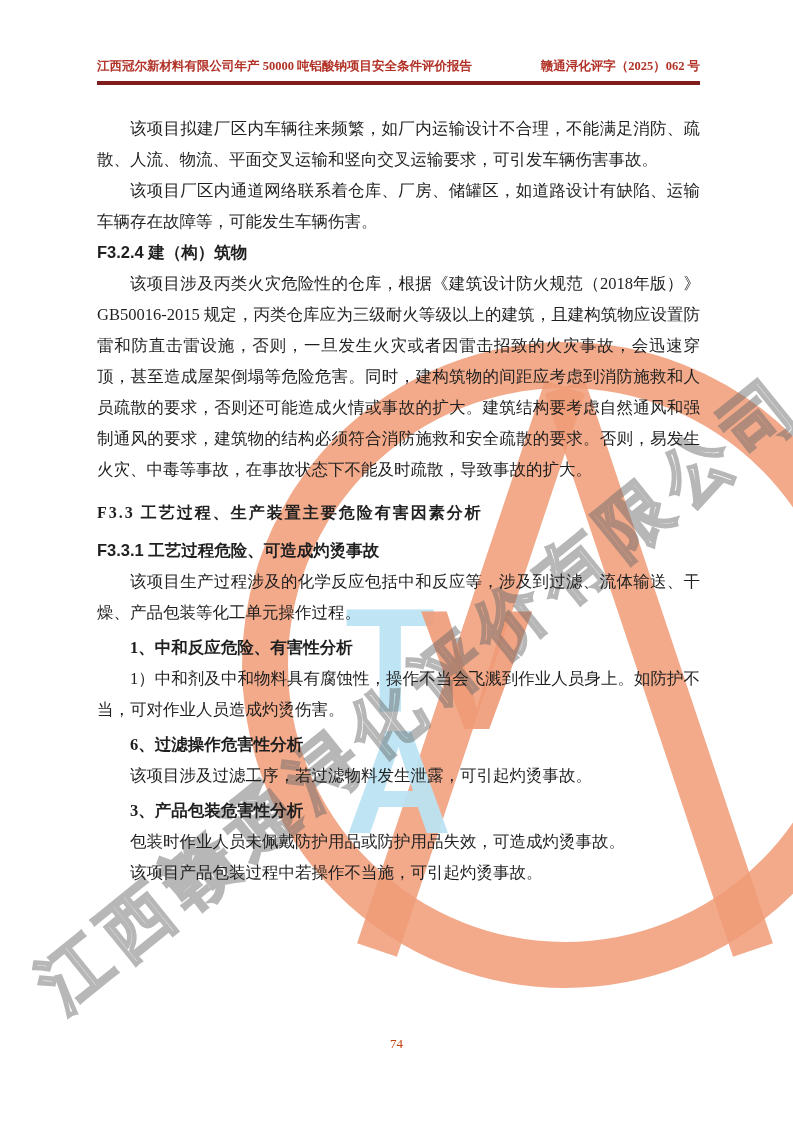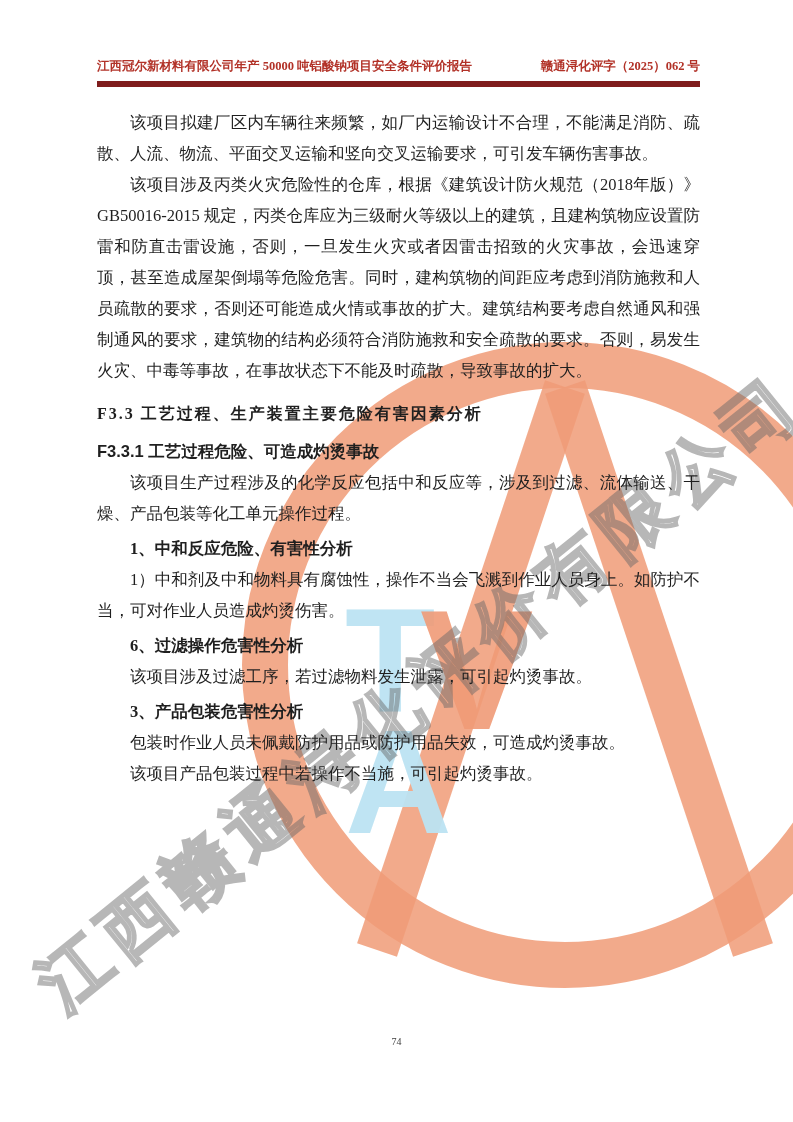--- a/index.html
+++ b/index.html
@@ -34,43 +34,43 @@
     font-family:"Liberation Serif","DejaVu Serif",serif;
     font-weight:700;font-size:70px;letter-spacing:10px;
     color:transparent;
     -webkit-text-stroke:2.5px rgba(105,105,105,0.48);
   }
   
   .inner{position:relative;z-index:1;padding:58px 93px 0 97px;}
   .hdr{
     display:flex;justify-content:space-between;align-items:flex-end;
     font-size:12.5px;font-weight:600;color:#b23228;
-    border-bottom:6px solid #7f1d1d;
+    border-bottom:4px solid #7f1d1d;
     padding-bottom:6px;
   }
-  .content{margin-top:20px;font-size:16.5px;line-height:31px;}
+  .content{margin-top:28px;font-size:16.5px;line-height:31px;}
   .para{
     margin:0;text-indent:2em;text-align:justify;
     word-break:break-all;
   }
   .bold-para{
     margin:4px 0 0 0;text-indent:2em;font-weight:700;
   }
   .h-sub{
     margin:0;font-family:"Liberation Sans","DejaVu Sans",sans-serif;
     font-weight:600;font-size:16.5px;
   }
   .h-major{
     margin:10px 0 4px 0;
     font-size:16px;font-weight:700;letter-spacing:2px;
     line-height:36px;
   }
   .footer{
     position:absolute;left:0;top:1036px;width:100%;
-    text-align:center;font-size:10px;color:#404040;z-index:1;
+    text-align:center;font-size:13px;color:#c2410c;z-index:1;
   }
 </style>
 </head>
 <body>
 
 <div class="page">
 
   <div class="watermark">
     <svg class="wm-logo" width="680" height="680" viewBox="0 0 680 680">
       <circle cx="340" cy="340" r="300" fill="none" stroke="#f09b77" stroke-opacity="0.85" stroke-width="46"></circle>
@@ -86,20 +86,22 @@
   </div>
 
   <div class="inner">
     <div class="hdr">
       <span>江西冠尔新材料有限公司年产 50000 吨铝酸钠项目安全条件评价报告</span>
       <span>赣通浔化评字（2025）062 号</span>
     </div>
 
     <div class="content">
       <p class="para">该项目拟建厂区内车辆往来频繁，如厂内运输设计不合理，不能满足消防、疏散、人流、物流、平面交叉运输和竖向交叉运输要求，可引发车辆伤害事故。</p>
+      <p class="para">该项目厂区内通道网络联系着仓库、厂房、储罐区，如道路设计有缺陷、运输车辆存在故障等，可能发生车辆伤害。</p>
+      <p class="h-sub">F3.2.4 建（构）筑物</p>
       <p class="para">该项目涉及丙类火灾危险性的仓库，根据《建筑设计防火规范（2018年版）》GB50016-2015 规定，丙类仓库应为三级耐火等级以上的建筑，且建构筑物应设置防雷和防直击雷设施，否则，一旦发生火灾或者因雷击招致的火灾事故，会迅速穿顶，甚至造成屋架倒塌等危险危害。同时，建构筑物的间距应考虑到消防施救和人员疏散的要求，否则还可能造成火情或事故的扩大。建筑结构要考虑自然通风和强制通风的要求，建筑物的结构必须符合消防施救和安全疏散的要求。否则，易发生火灾、中毒等事故，在事故状态下不能及时疏散，导致事故的扩大。</p>
       <p class="h-major">F3.3 工艺过程、生产装置主要危险有害因素分析</p>
       <p class="h-sub">F3.3.1 工艺过程危险、可造成灼烫事故</p>
       <p class="para">该项目生产过程涉及的化学反应包括中和反应等，涉及到过滤、流体输送、干燥、产品包装等化工单元操作过程。</p>
       <p class="bold-para">1、中和反应危险、有害性分析</p>
       <p class="para">1）中和剂及中和物料具有腐蚀性，操作不当会飞溅到作业人员身上。如防护不当，可对作业人员造成灼烫伤害。</p>
       <p class="bold-para">6、过滤操作危害性分析</p>
       <p class="para">该项目涉及过滤工序，若过滤物料发生泄露，可引起灼烫事故。</p>
       <p class="bold-para">3、产品包装危害性分析</p>
       <p class="para">包装时作业人员未佩戴防护用品或防护用品失效，可造成灼烫事故。</p>

